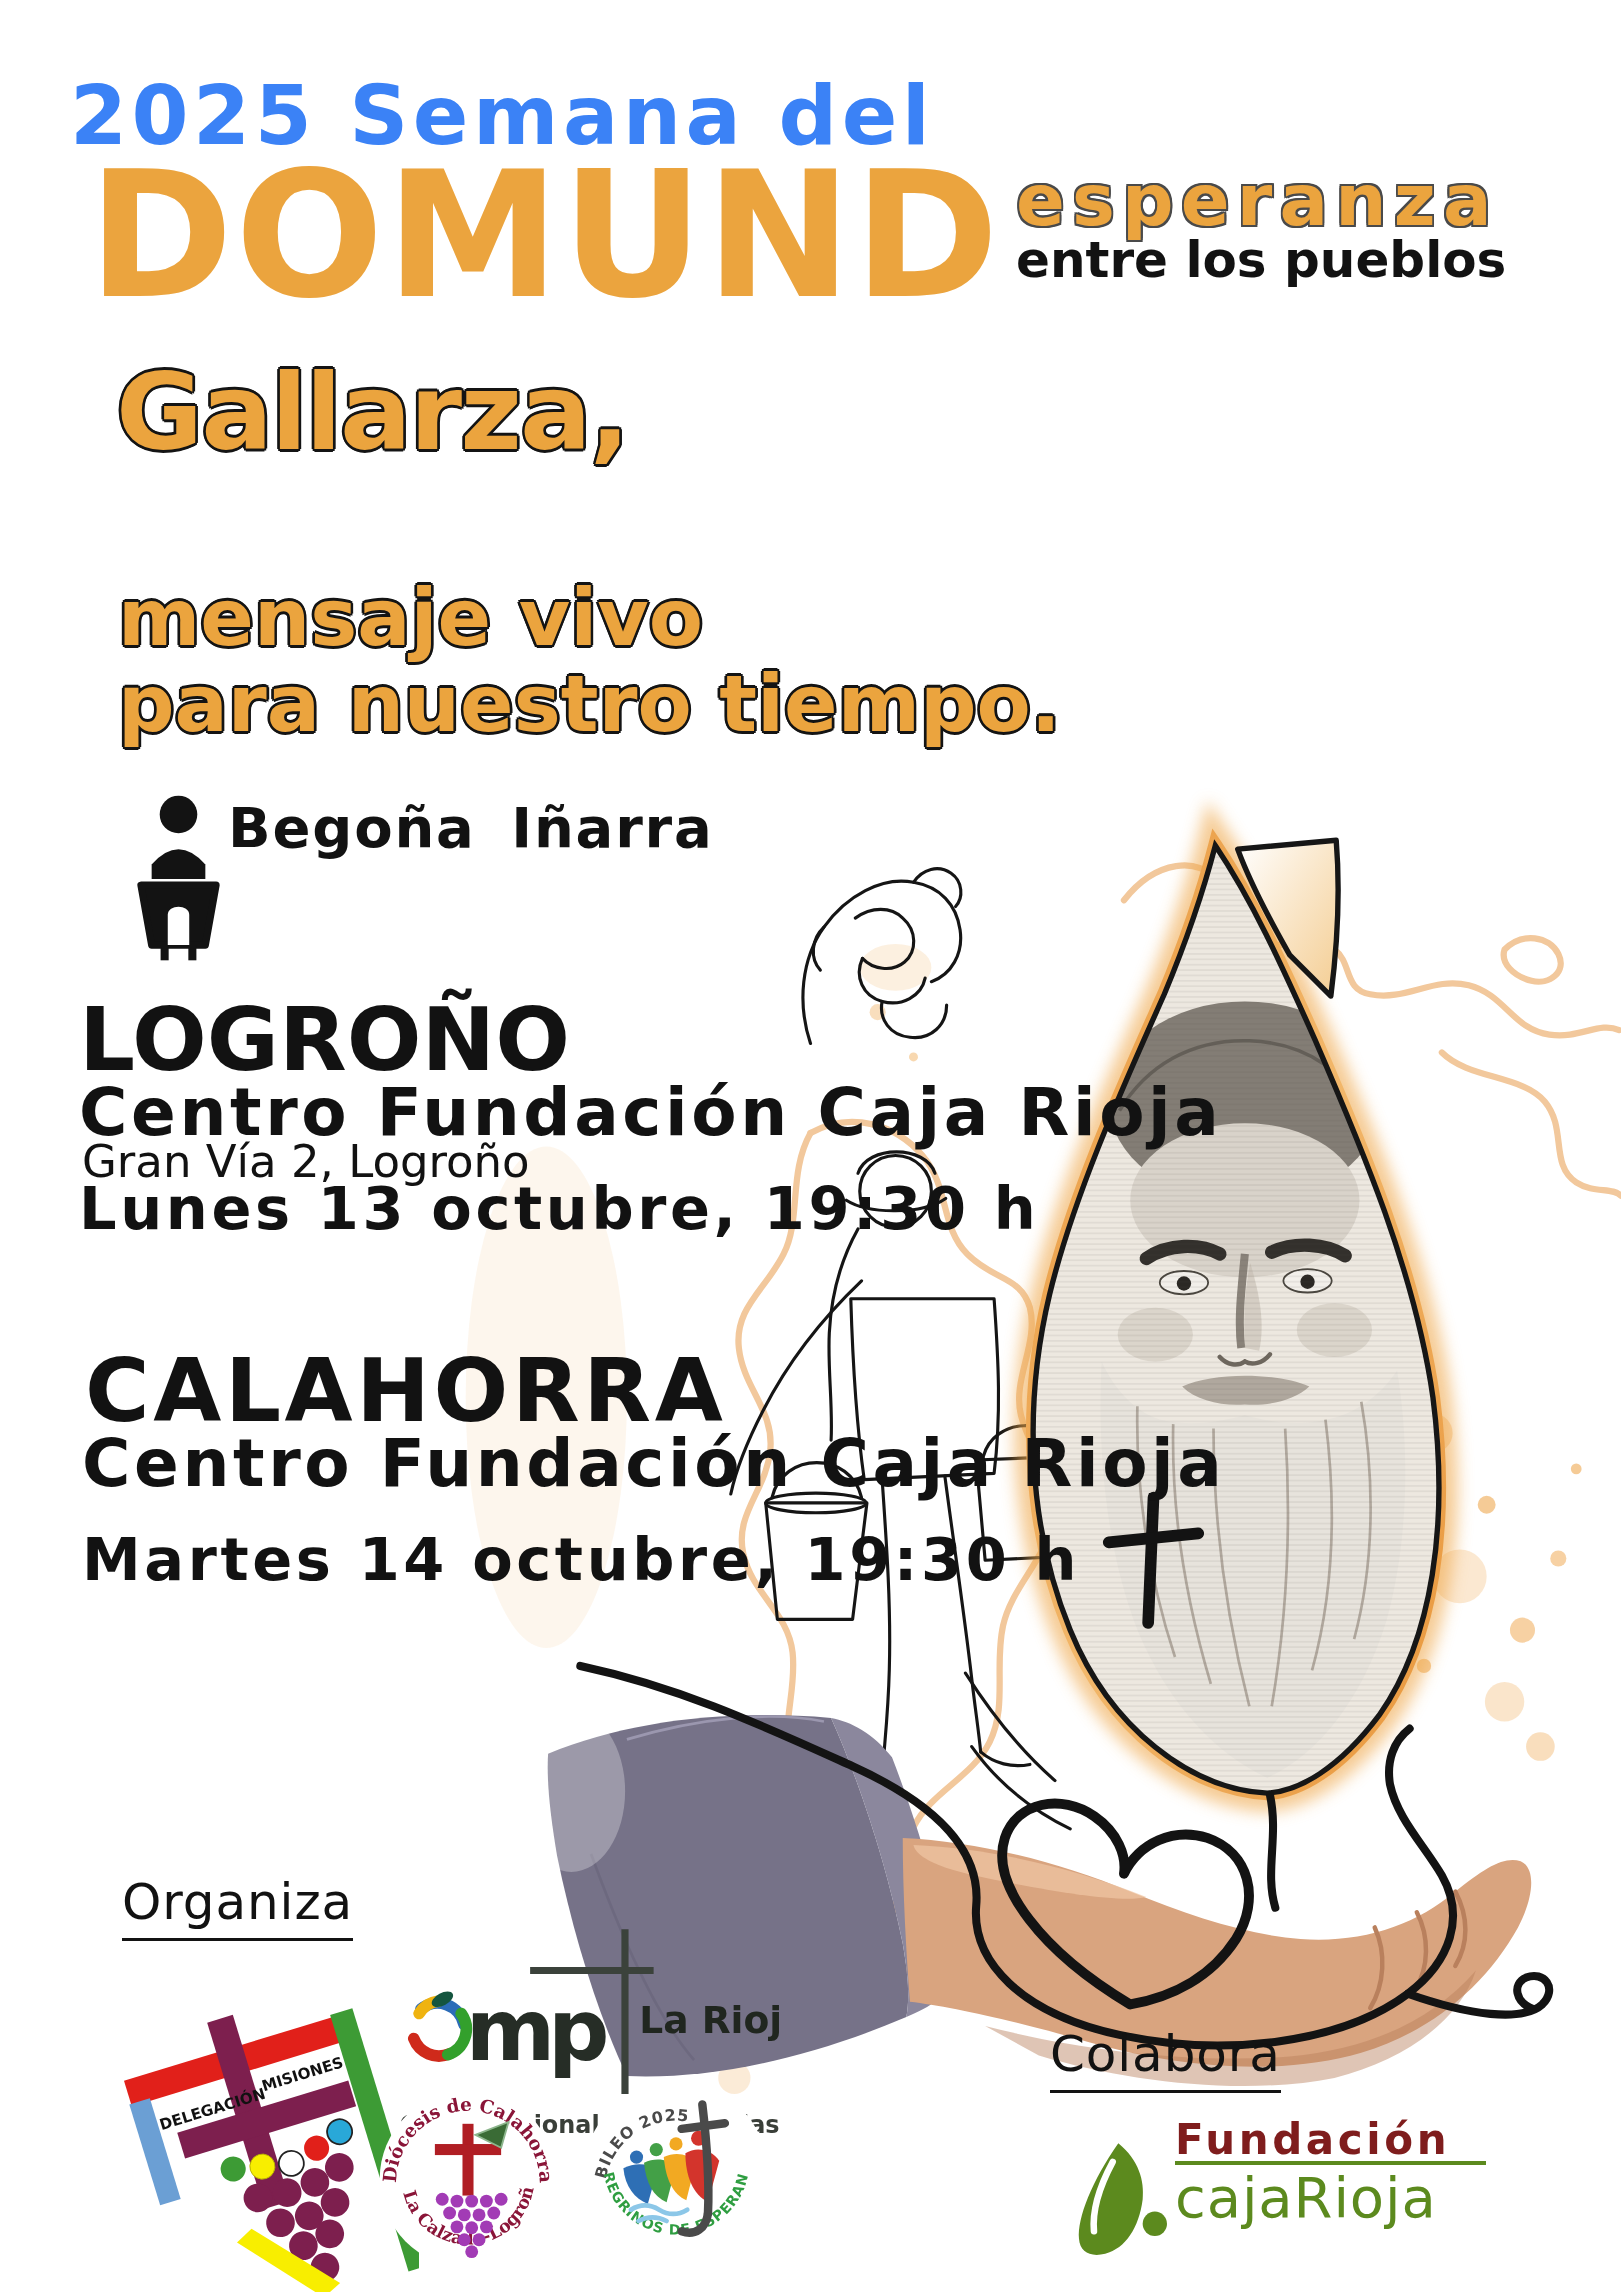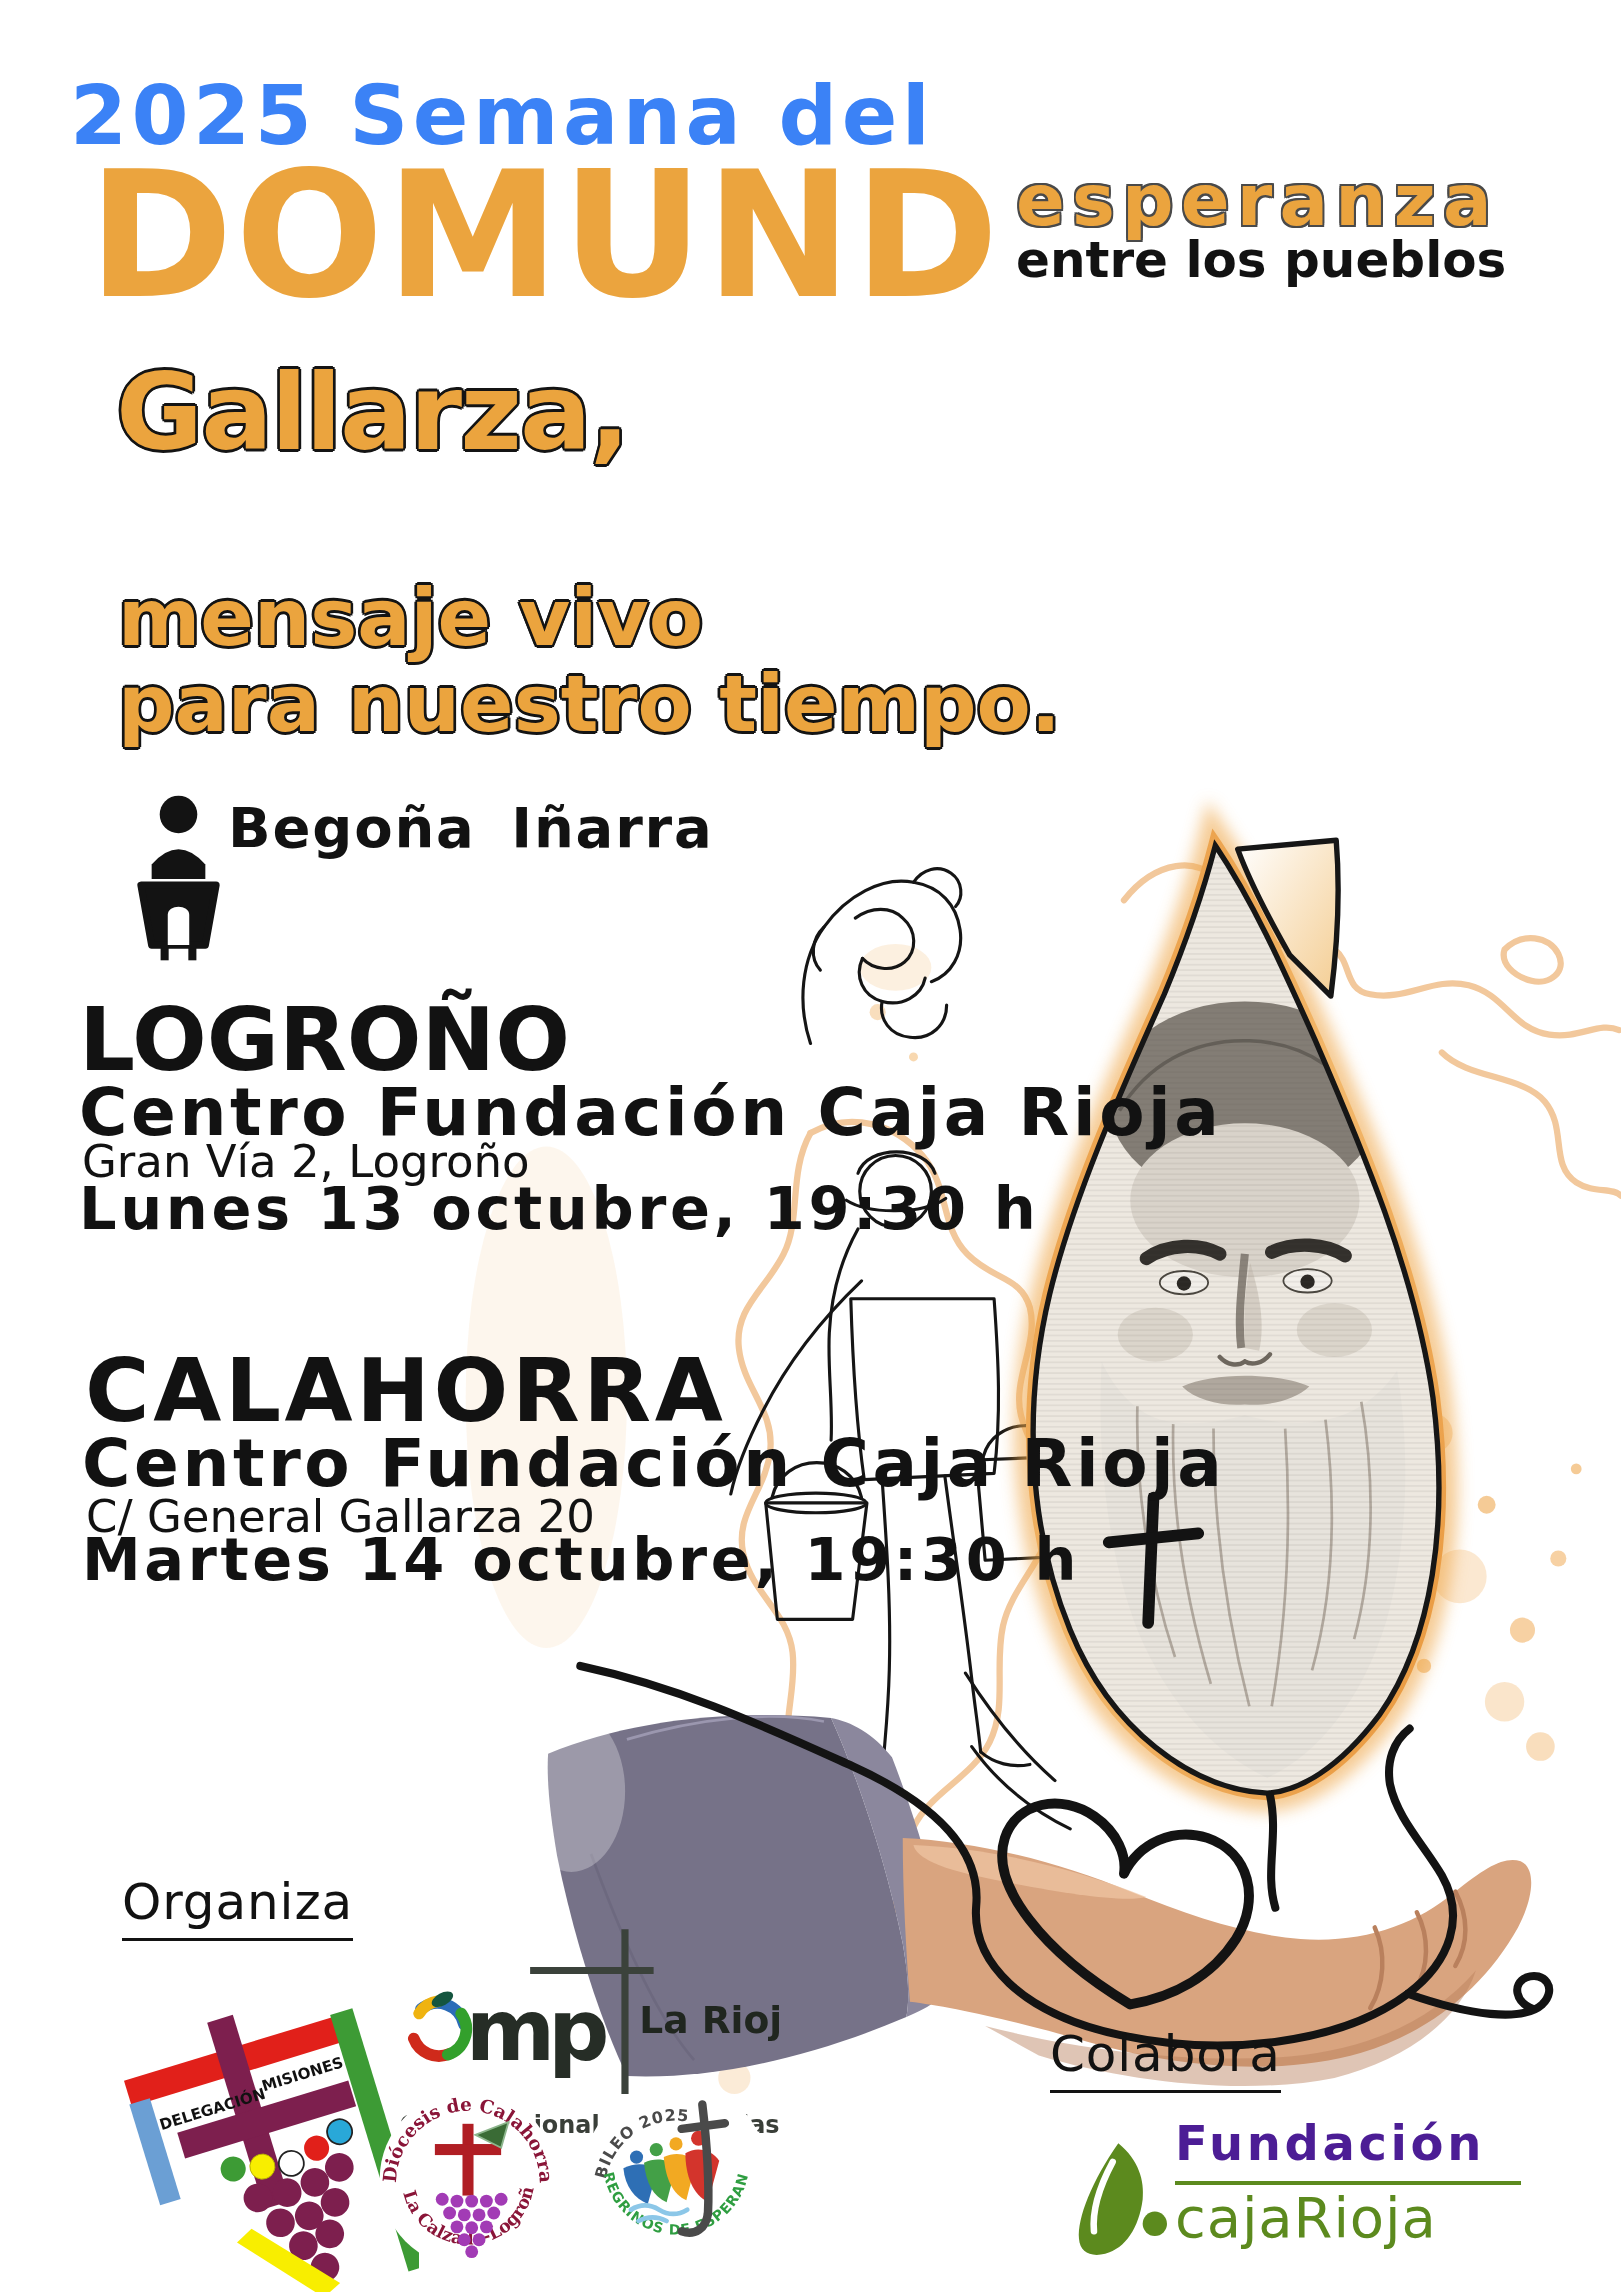--- a/index.html
+++ b/index.html
@@ -42,21 +42,21 @@
   .ca-venue{left:82px;top:1431px;}
   .ca-addr{left:86px;top:1494px;}
   .ca-dt{left:82px;top:1530px;}
 
   
   .sec-label{font-size:50px;font-weight:normal;letter-spacing:0.9px;border-bottom:3.6px solid #131313;padding-bottom:10.7px;}
   .organiza{left:122px;top:1877px;}
   .colabora{left:1050px;top:2029px;}
   .logo{position:absolute;}
   .cr-text{left:1175px;top:2119px;}
-  .cr-line1{font-size:48px;font-weight:bold;letter-spacing:3.6px;color:#4c1d95;border-bottom:4.5px solid #5C8A1E;padding-bottom:14px;padding-right:36px;}
+  .cr-line1{font-size:42px;font-weight:bold;letter-spacing:3.6px;color:#7f1d1d;border-bottom:4.5px solid #5C8A1E;padding-bottom:0;padding-right:36px;}
   .cr-line2{font-size:56px;font-weight:normal;letter-spacing:0.9px;color:#5C8A1E;margin-top:5.4px;}
 </style>
 </head>
 <body>
 
 <div class="poster">
 
   <svg class="artwork" viewBox="0 0 1810 2560" aria-hidden="true">
     <defs>
       <linearGradient id="rimGrad" x1="0" y1="0" x2="1" y2="1">
@@ -227,21 +227,20 @@
   </svg>
   <div class="abs speaker-name">Begoña Iñarra</div>
 
   <div class="abs ev-city lg-city">LOGROÑO</div>
   <div class="abs ev-venue lg-venue">Centro Fundación Caja Rioja</div>
   <div class="abs ev-addr lg-addr">Gran Vía 2, Logroño</div>
   <div class="abs ev-dt lg-dt">Lunes 13 octubre, 19:30 h</div>
 
   <div class="abs ev-city ca-city">CALAHORRA</div>
   <div class="abs ev-venue ca-venue">Centro Fundación Caja Rioja</div>
-  <div class="abs ev-addr ca-addr">C/ General Gallarza 20</div>
   <div class="abs ev-dt ca-dt">Martes 14 octubre, 19:30 h</div>
 
   <div class="abs sec-label organiza">Organiza</div>
   <div class="abs sec-label colabora">Colabora</div>
 
   <svg class="logo" style="left:115px;top:1957px" width="304" height="349" viewBox="0 0 340 390">
     <g transform="rotate(-17 160 150)">
       <rect x="40" y="123" width="224" height="80" fill="#ffffff"></rect>
       <rect x="20" y="95" width="256" height="30" fill="#E1201A"></rect>
       <rect x="18" y="122" width="24" height="118" fill="#6B9FD4"></rect>

